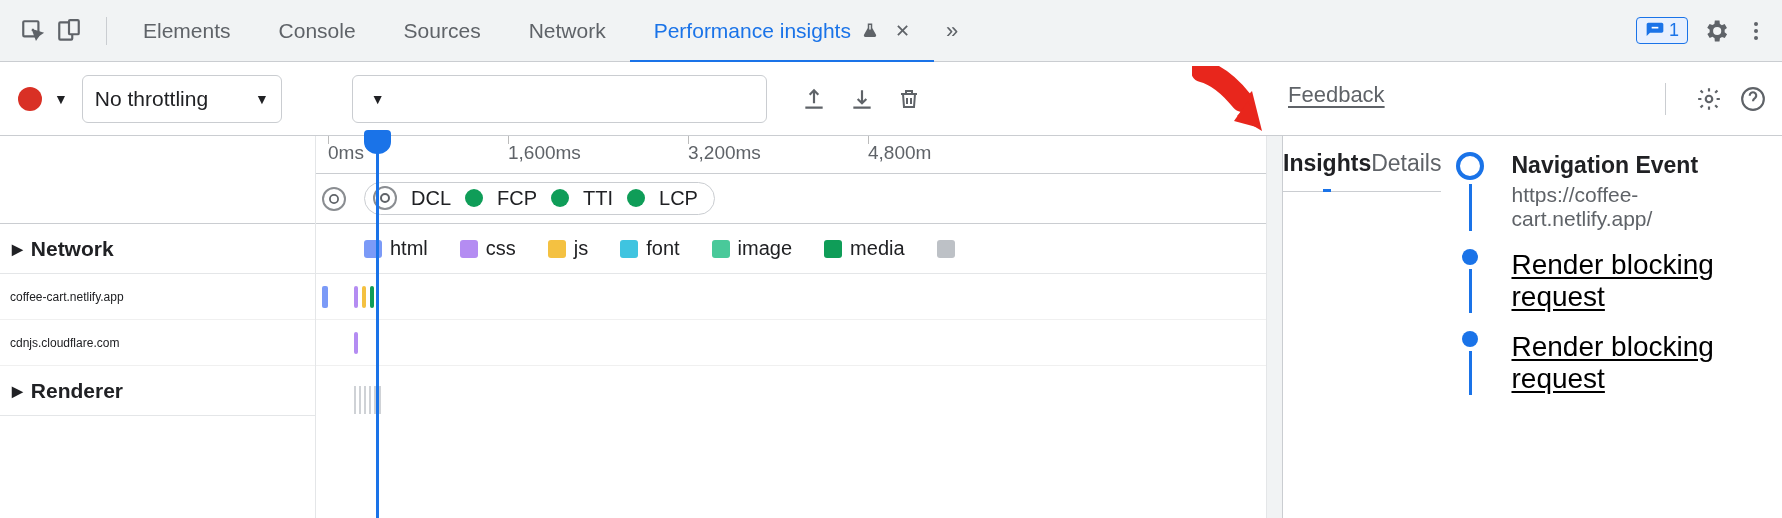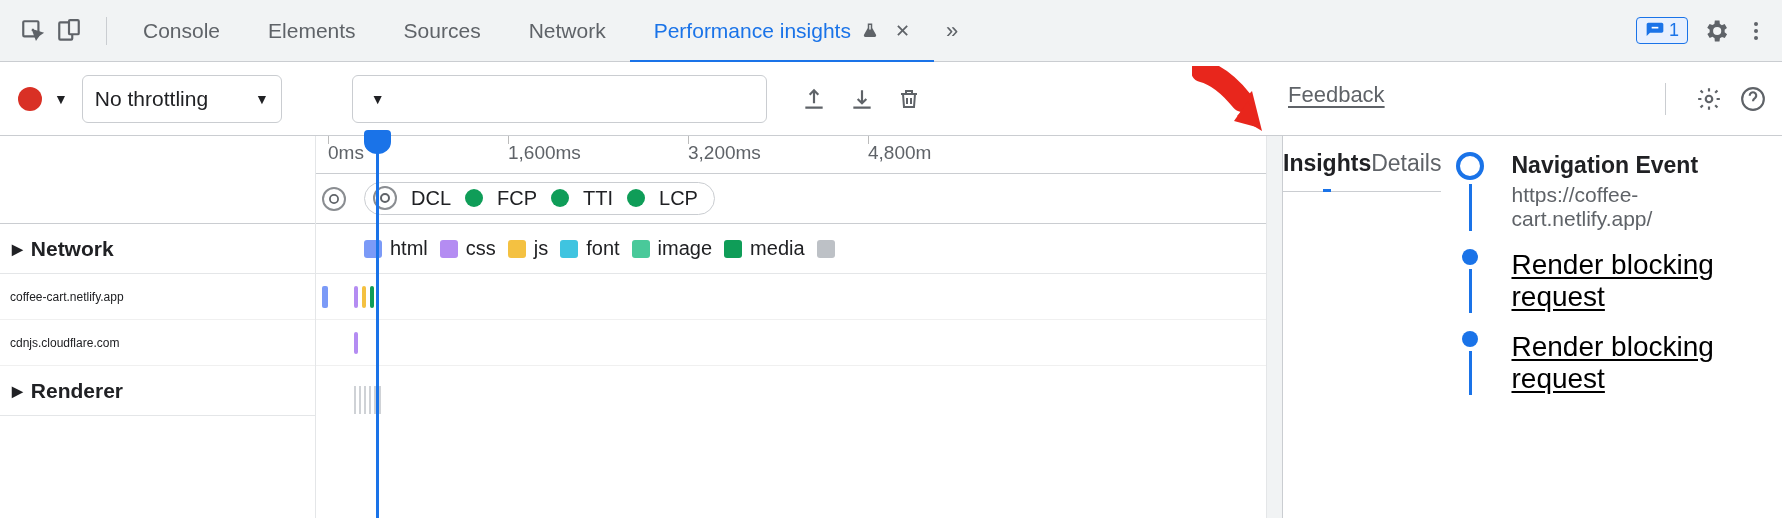--- a/index.html
+++ b/index.html
@@ -101,21 +101,21 @@
   .pill-group{
     display:flex;align-items:center;gap:14px;
     border:1px solid #cacdd1;border-radius:22px;padding:3px 16px 4px 8px;
     background:#fff;
   }
   .pill-icon{width:24px;height:24px;border-radius:50%;border:2px solid #8a8d91;display:flex;align-items:center;justify-content:center;}
   .dot{width:18px;height:18px;border-radius:50%;}
   .dot.green{background:#0f9d58;}
   .legend-row{
     height:50px;border-bottom:1px solid #e4e6e8;
-    display:flex;align-items:center;gap:12px;padding-left:48px;
+    display:flex;align-items:center;gap:32px;padding-left:48px;
     font-size:20px;color:#202124;
   }
   .sq{width:18px;height:18px;border-radius:3px;}
   .legend-item{display:flex;align-items:center;gap:8px;}
   .net-tl{height:92px;border-bottom:1px solid #e4e6e8;position:relative;}
   .net-row{height:46px;display:flex;align-items:center;position:relative;border-bottom:1px solid #f0f0f0;}
   .bar{position:absolute;height:22px;top:12px;border-radius:2px;}
   .renderer-tl{height:60px;position:relative;}
   .playhead{
     position:absolute;top:0;bottom:0;left:60px;width:3px;background:#1a73e8;z-index:5;
@@ -158,24 +158,24 @@
     </span>
     <span class="icon">
       <svg width="26" height="26" viewBox="0 0 24 24" fill="none" stroke="#5f6368" stroke-width="2">
         <rect x="3" y="4" width="12" height="16" rx="1"></rect>
           <rect x="12" y="2" width="9" height="13" rx="1" fill="#f1f3f4"></rect>
       </svg>
     </span>
   </div>
   <div class="divider-v"></div>
   <div class="tab">
+      <span>Elements</span>
+    </div>
+  <div class="tab">
       <span>Console</span>
-    </div>
-  <div class="tab">
-      <span>Elements</span>
     </div>
   <div class="tab">
       <span>Sources</span>
     </div>
   <div class="tab">
       <span>Network</span>
     </div>
   <div class="tab active">
     <span>Performance insights</span>
     <span class="icon">

